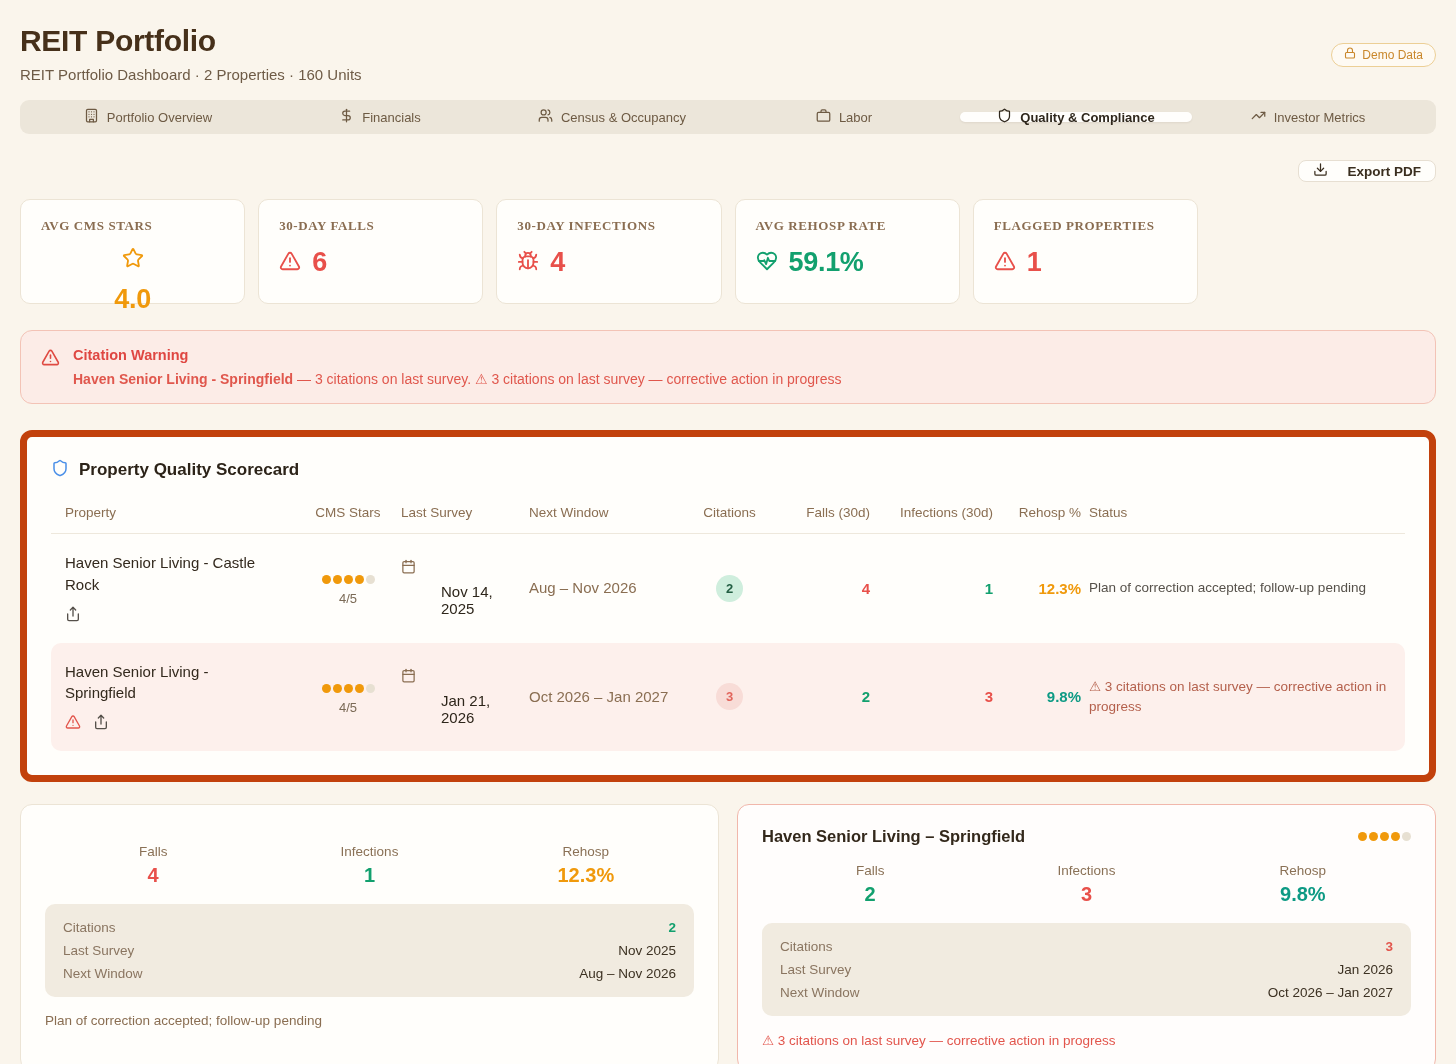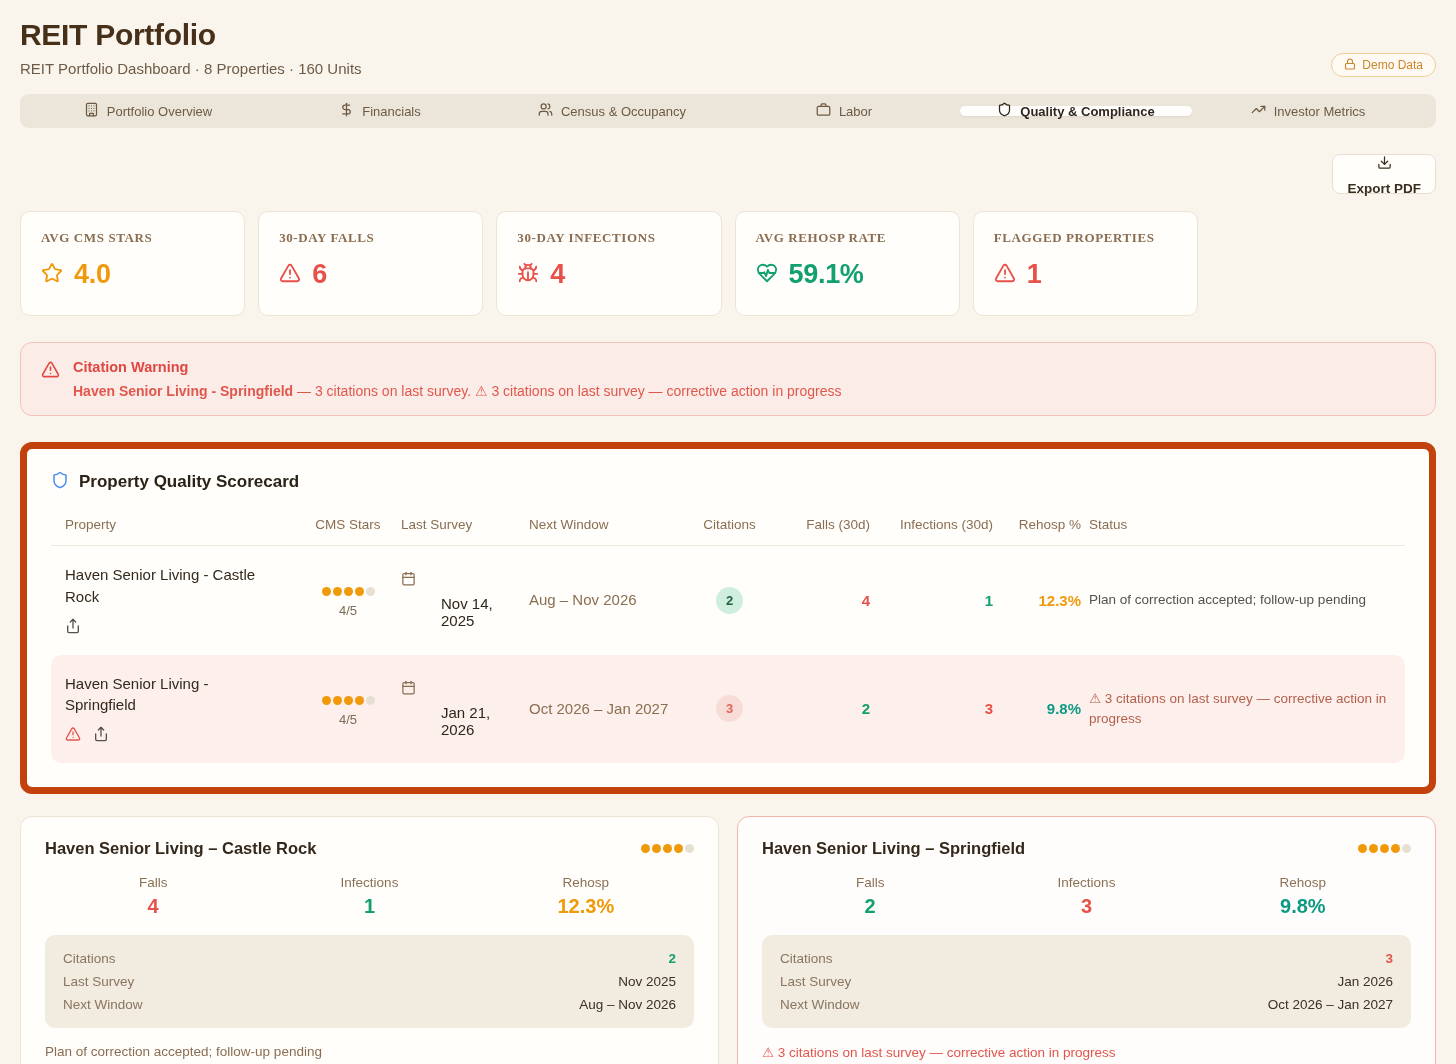--- a/index.html
+++ b/index.html
@@ -1,47 +1,47 @@
 <!DOCTYPE html>
 <html><head>
 <meta charset="utf-8">
 <style>
   * { margin:0; padding:0; box-sizing:border-box; }
   html,body { background:#faf5ec; }
   body { width:1456px; min-height:1064px; font-family:"Liberation Sans", sans-serif; color:#33291d; }
   .page { padding:18px 20px 8px; }
 
   
-  .top { display:flex; justify-content:space-between; align-items:flex-end; }
+  .top { display:flex; justify-content:space-between; align-items:center;margin-top:6px; }
   .title { font-size:30px; font-weight:800; color:#46301a; letter-spacing:-0.3px; }
   .subtitle { font-size:15px; color:#6e5b46; margin-top:8px; }
   .demo-badge { display:flex; align-items:center; gap:6px; height:24px; border:1px solid #eccf96;
     border-radius:999px; padding:0 12px; color:#c9872b; font-size:12px; background:#fefaf3; margin-top:2px; }
   .demo-badge svg { width:12px; height:12px; }
 
   
   .tabbar { margin-top:17px; background:#ece6da; border-radius:9px; display:flex; height:34px; padding:12px; }
   .tab { flex:1; display:flex; align-items:center; justify-content:center; gap:8px; font-size:13px;
     color:#6d5a43; cursor:pointer; border-radius:8px; }
   .tab svg { width:15px; height:15px; }
   .tab.active { background:#fffefc; color:#2f271c; font-weight:700; box-shadow:0 1px 2px rgba(60,40,20,.08); }
 
   .export-row { margin-top:26px; display:flex; justify-content:flex-end; }
-  .export-btn { display:flex; gap:8px; align-items:center; background:#fffefb; border:1px solid #e7dfd2;
-    border-radius:8px; height:40px; padding:0 14px; font-size:13.5px; color:#3a2e1f; font-weight:600; cursor:pointer;flex-direction:column; }
+  .export-btn { display:flex; gap:19px; align-items:center; background:#fffefb; border:1px solid #e7dfd2;
+    border-radius:8px; height:22px; padding:0 14px; font-size:13.5px; color:#3a2e1f; font-weight:600; cursor:pointer; }
   .export-btn svg { width:15px; height:15px; }
 
   
   .stats { margin-top:17px; display:grid; grid-template-columns:repeat(6,1fr); gap:13px; }
   .stat-card { background:#fffefb; border:1px solid #ece4d5; border-radius:10px; padding:18px 20px; height:105px; }
   .stat-label { font-family:"Liberation Serif", serif; font-weight:700; font-size:13px; letter-spacing:.6px; color:#8a6d51; }
   .stat-value-row { display:flex; align-items:center; gap:11px; margin-top:13px; }
   .stat-value-row svg { width:22px; height:22px; }
   .stat-value { font-size:27px; font-weight:800; letter-spacing:-.3px; }
-  .c-orange { color:#f0990b; } .c-red { color:#e8504a; } .c-green { color:#12a06e; } .c-teal { color:#0d9a84; }
+  .c-orange { color:#f0990b;flex-direction:column; } .c-red { color:#e8504a; } .c-green { color:#12a06e; } .c-teal { color:#0d9a84; }
 
   
   .banner { margin-top:26px; background:#fcece7; border:1px solid #f3c3b6; border-radius:12px;
     padding:16px 20px; display:flex; gap:13px; }
   .banner-icon { color:#df4a42; flex:0 0 auto; margin-top:1px; }
   .banner-icon svg { width:19px; height:19px; }
   .banner-title { font-size:14.5px; font-weight:700; color:#df4742; }
   .banner-msg { margin-top:8px; font-size:14px; color:#e0574d; }
   .banner-msg strong { font-weight:700; }
 
@@ -97,21 +97,21 @@
   .pcard-note.alert { color:#e2554c; }
 </style>
 </head>
 <body>
 
 <div class="page">
 
   <div class="top">
     <div>
       <div class="title">REIT Portfolio</div>
-      <div class="subtitle">REIT Portfolio Dashboard · 8 Properties · 160 Units</div>
+      <div class="subtitle">REIT Portfolio Dashboard · 2 Properties · 160 Units</div>
     </div>
     <div class="demo-badge">
       <span><svg viewBox="0 0 24 24" fill="none" stroke="currentColor" stroke-width="2.2" stroke-linecap="round" stroke-linejoin="round">
             <rect x="3" y="11" width="18" height="11" rx="2"></rect>
             <path d="M7 11V7a5 5 0 0 1 10 0v4"></path>
           </svg></span>
       <span>Demo Data</span>
     </div>
   </div>
 
@@ -349,30 +349,20 @@
       <div class="t-r num c-green">2</div>
       <div class="t-r num c-red">3</div>
       <div class="t-r num c-teal">9.8%</div>
       <div class="status-cell alert">⚠ 3 citations on last survey — corrective action in progress</div>
     </div>
   </div>
 
   <div class="cards">
 
     <div class="pcard">
-      <div class="pcard-head">
-        <div class="pcard-title">Haven Senior Living – Castle Rock</div>
-        <span class="stars">
-            <span class="star-dot filled"></span>
-            <span class="star-dot filled"></span>
-            <span class="star-dot filled"></span>
-            <span class="star-dot filled"></span>
-            <span class="star-dot"></span>
-          </span>
-      </div>
       <div class="pcard-metrics">
         <div>
           <div class="metric-label">Falls</div>
           <div class="metric-value c-red">4</div>
         </div>
         <div>
           <div class="metric-label">Infections</div>
           <div class="metric-value c-green">1</div>
         </div>
         <div>

